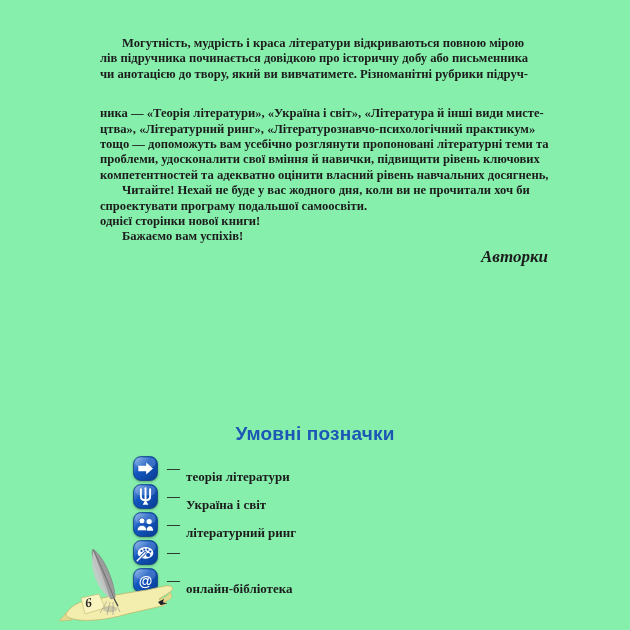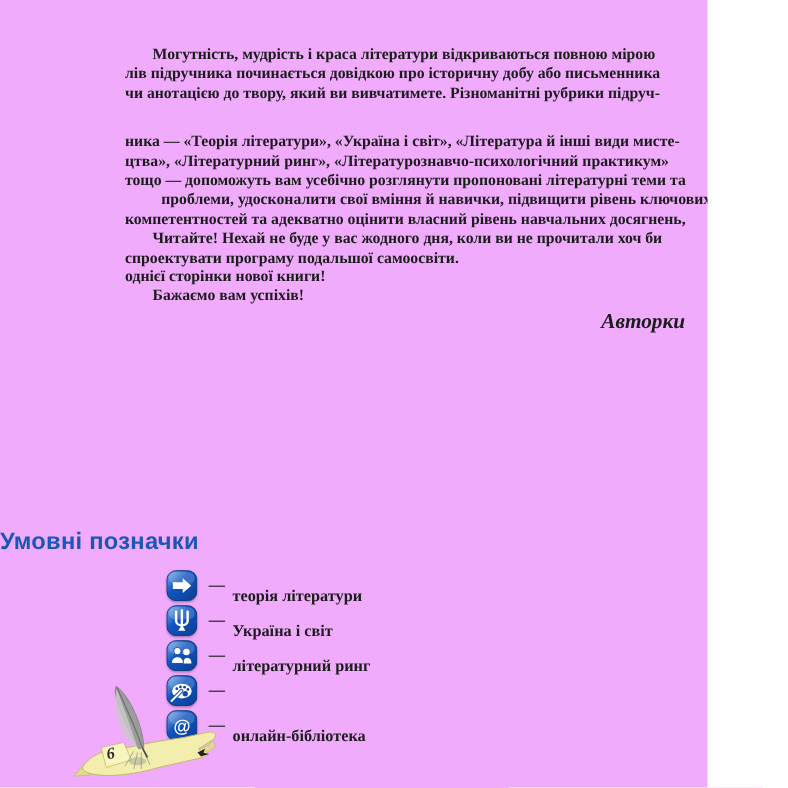--- a/index.html
+++ b/index.html
@@ -1,32 +1,32 @@
 <!DOCTYPE html>
 <html style="--heading-blue: #1c57b5; --icon-blue: #1156c0; --icon-blue-dark: #0a3d92; --icon-blue-light: #8cb6ea; --text: #1c1c1c; --ribbon-yellow: #f4eeae; --feather-gray: #9c9c9c;"><head>
 <meta charset="utf-8">
 <style>
   html,body{margin:0;padding:0;background:#fff;}
   .page{
-    position:relative;width:566px;height:630px;background:#f0abfc;overflow:hidden;
+    position:relative;width:630px;height:630px;background:#86efac;overflow:hidden;
     font-family:"Liberation Serif",serif;color:var(--text,#1c1c1c);
   }
   
   .intro-block{
     position:absolute;left:100px;top:36px;width:448px;
     font-size:12.6px;line-height:15.4px;font-weight:600;
   }
   .line{white-space:nowrap;}
   .line.indent{text-indent:22px;}
   .signature{
     text-align:right;font-style:italic;font-size:17px;margin-top:4px;font-weight:600;
   }
   
   .legend-title{
-    position:absolute;top:423px;left:0;width:630px;margin:0;text-align:left;
+    position:absolute;top:423px;left:0;width:630px;margin:0;text-align:center;
     font-family:"Liberation Sans",sans-serif;font-size:19px;font-weight:700;
     color:var(--heading-blue,#1c57b5);letter-spacing:0.2px;
   }
   .legend-list{position:absolute;left:133px;top:454px;}
   .legend-row{display:flex;align-items:center;height:28px;}
   .legend-icon{width:25px;height:25px;margin-right:9px;flex:0 0 25px;}
   .legend-icon svg{width:25px;height:25px;display:block;filter:drop-shadow(0.6px 1px 1px rgba(0,0,0,0.35));}
   .legend-dash{margin-right:6px;font-weight:600;font-size:13px;}
   .legend-label{font-weight:600;font-size:13px;margin-top:18px;}
   
@@ -51,21 +51,21 @@
   </svg>
 
   <div class="intro-block">
     <div>
         <div class="line indent just" style="word-spacing: 0px;">Могутність, мудрість і краса літератури відкриваються повною мірою</div>
         <div class="line just" style="word-spacing: 0px;">лів підручника починається довідкою про історичну добу або письменника</div>
         <div class="line just" style="word-spacing: 0px;">чи анотацією до твору, який ви вивчатимете. Різноманітні рубрики підруч-</div>
         <div class="line just" style="word-spacing: 0px; margin-top: 24px;">ника — «Теорія літератури», «Україна і світ», «Література й інші види мисте-</div>
         <div class="line just" style="word-spacing: 0px;">цтва», «Літературний ринг», «Літературознавчо-психологічний практикум»</div>
         <div class="line just" style="letter-spacing: -0.01px;">тощо — допоможуть вам усебічно розглянути пропоновані літературні теми та</div>
-        <div class="line just" style="word-spacing: 0px; margin-left: 29px;">проблеми, удосконалити свої вміння й навички, підвищити рівень ключових</div>
+        <div class="line just" style="word-spacing: 0px;">проблеми, удосконалити свої вміння й навички, підвищити рівень ключових</div>
         <div class="line just" style="word-spacing: 0px; text-align: center;">компетентностей та адекватно оцінити власний рівень навчальних досягнень,</div>
         <div class="line indent just" style="word-spacing: 0px;">Читайте! Нехай не буде у вас жодного дня, коли ви не прочитали хоч би</div>
         <div class="line">спроектувати програму подальшої самоосвіти.</div>
         <div class="line">однієї сторінки нової книги!</div>
         <div class="line indent">Бажаємо вам успіхів!</div>
       </div>
     <div class="signature">Авторки</div>
   </div>
 
   <h2 class="legend-title">Умовні позначки</h2>

